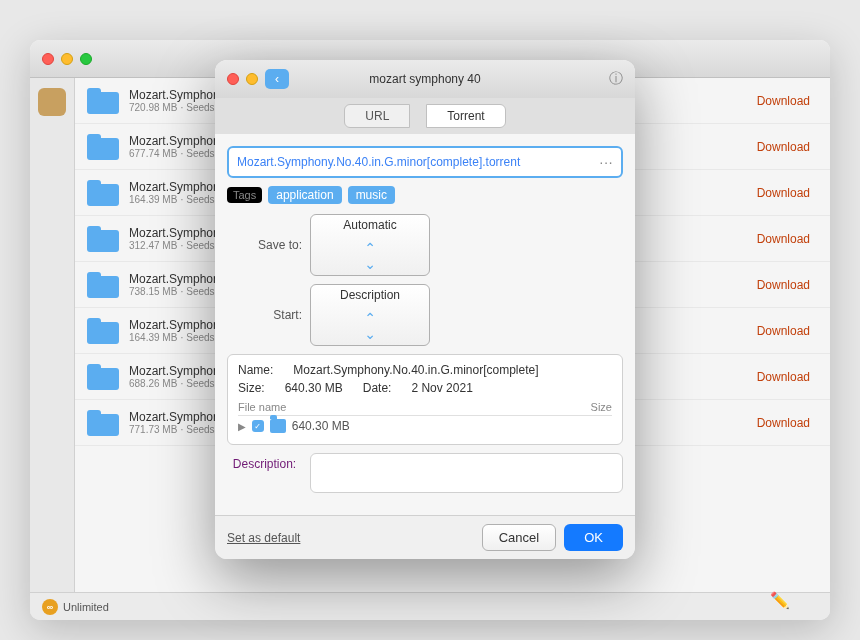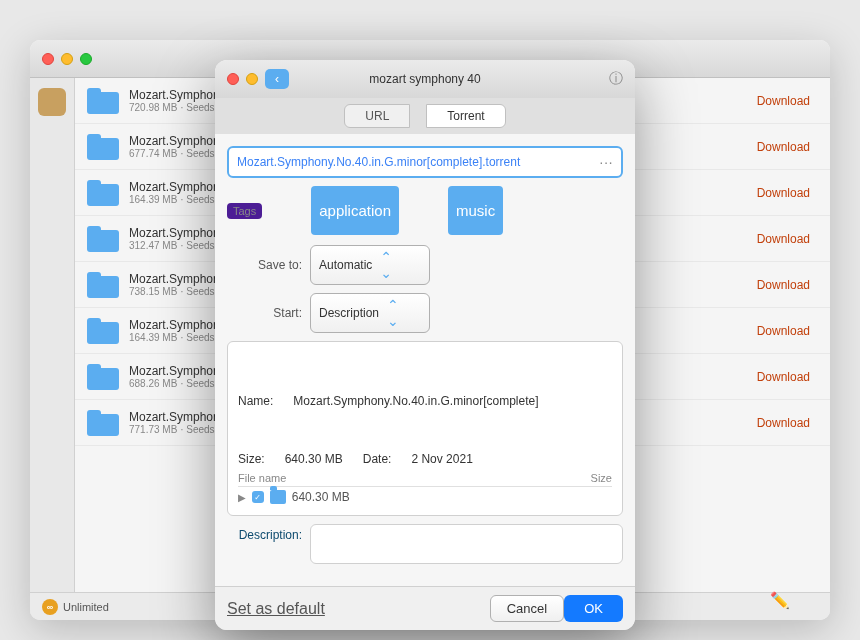--- a/index.html
+++ b/index.html
@@ -297,32 +297,31 @@
     .tags-row {
       display: flex;
       align-items: center;
       gap: 6px;
       margin-bottom: 10px;
     }
 
     .tags-label {
       font-size: 11px;
       color: #888;
-      background: #4c1d95;
+      background: #000000;
       padding: 2px 6px;
       border-radius: 4px;
     }
 
     .tag {
-      font-size: 15px;
+      font-size: 12px;
       color: white;
       background: #5badf0;
-      padding: 16px 8px;
+      padding: 2px 8px;
       border-radius: 4px;
-      margin-left: 43px;
     }
 
     .form-row {
       display: flex;
       align-items: center;
       margin-bottom: 8px;
     }
 
     .form-label {
       font-size: 12px;
@@ -337,20 +336,21 @@
       align-items: center;
       background: linear-gradient(to bottom, #ffffff, #f0f0f0);
       border: 1px solid #b0b0b0;
       border-radius: 6px;
       padding: 3px 8px;
       font-size: 12px;
       color: #333;
       cursor: pointer;
       gap: 8px;
       min-width: 120px;
+      flex-direction: column;
     }
 
     .select-arrow {
       color: #5badf0;
       font-size: 14px;
     }
 
     .info-section {
       background: white;
       border: 1px solid #d0d0d0;
@@ -358,21 +358,20 @@
       padding: 8px 10px;
       margin-bottom: 8px;
       font-size: 12px;
       color: #333;
     }
 
     .info-row {
       display: flex;
       gap: 20px;
       margin-bottom: 4px;
-      margin-top: 44px;
     }
 
     .file-table {
       width: 100%;
       font-size: 12px;
     }
 
     .file-table-header {
       display: flex;
       justify-content: space-between;
@@ -438,23 +437,23 @@
     }
 
     .desc-label-row {
       display: flex;
       align-items: flex-start;
       gap: 8px;
     }
 
     .desc-label {
       font-size: 12px;
-      color: #0c4a6e;
+      color: #701a75;
       width: 75px;
-      text-align: right;
+      text-align: center;
       flex-shrink: 0;
       padding-top: 4px;
     }
 
     .desc-textarea {
       flex: 1;
       height: 40px;
       background: white;
       border: 1px solid #d0d0d0;
       border-radius: 6px;
@@ -467,30 +466,31 @@
     .dialog-footer {
       display: flex;
       align-items: center;
       justify-content: space-between;
       padding: 8px 12px;
       background: #f0f0f0;
       border-top: 1px solid #d0d0d0;
     }
 
     .set-default-link {
-      font-size: 16px;
+      font-size: 12px;
       color: #555;
       text-decoration: underline;
       cursor: pointer;
       background: none;
       border: none;
     }
 
     .footer-buttons {
       display: flex;
+      gap: 8px;
     }
 
     .cancel-btn {
       padding: 5px 16px;
       font-size: 13px;
       background: linear-gradient(to bottom, #ffffff, #f0f0f0);
       border: 1px solid #b0b0b0;
       border-radius: 6px;
       cursor: pointer;
       color: #333;

